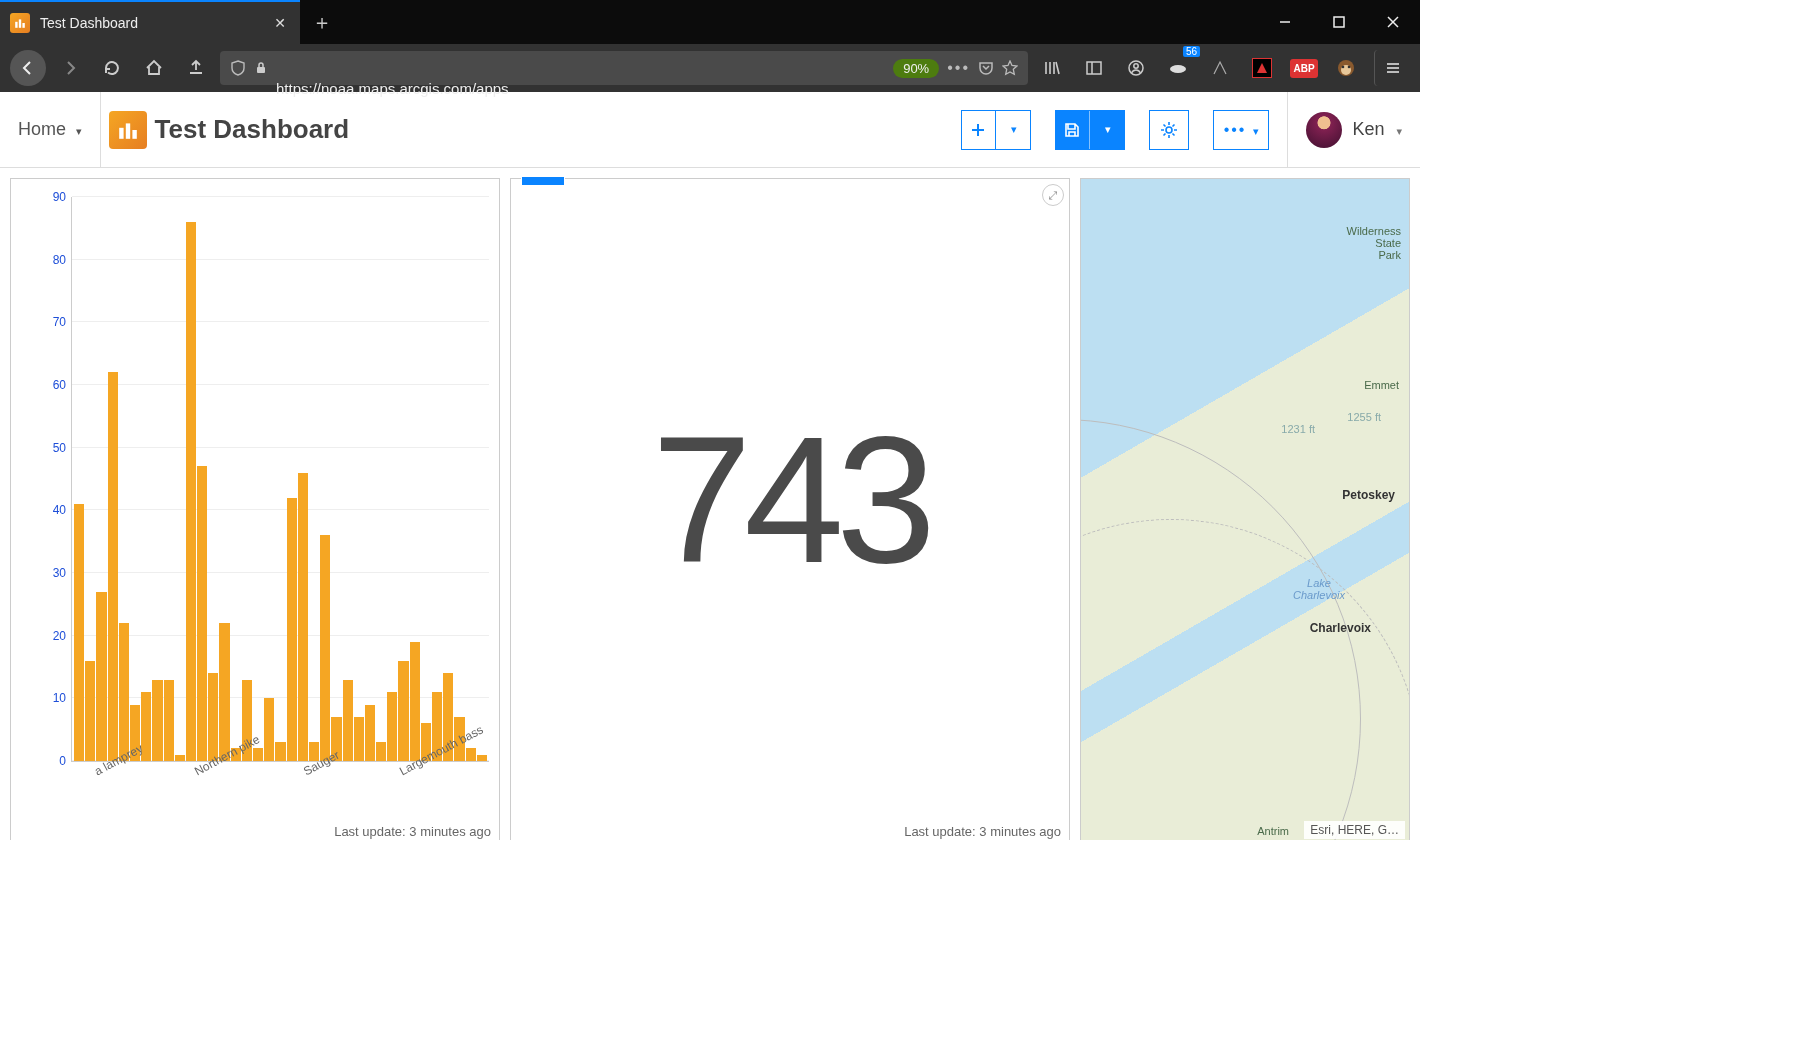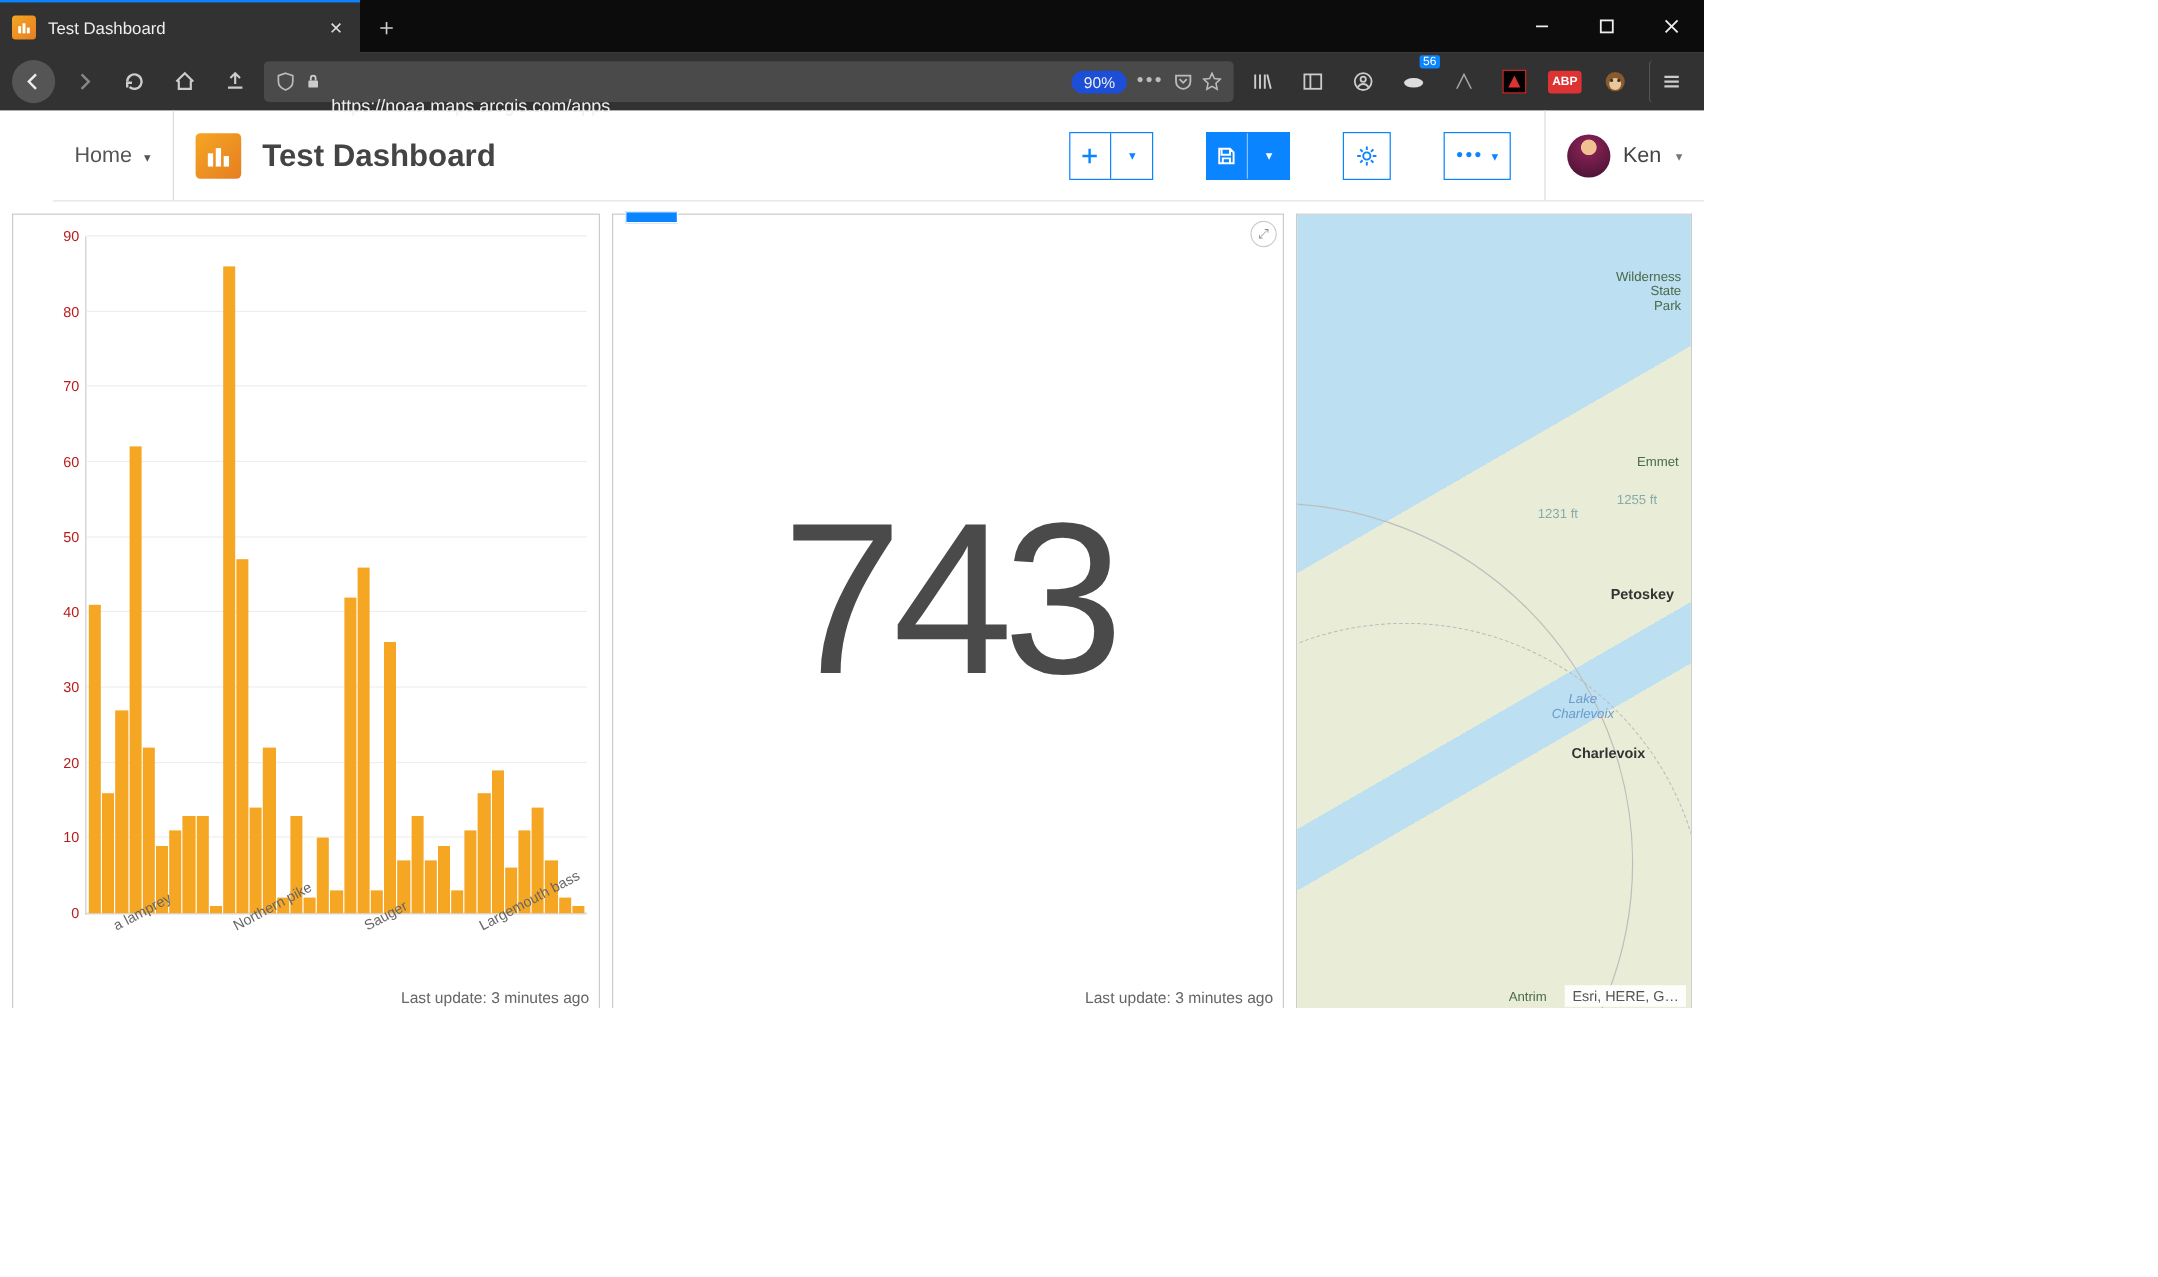--- a/index.html
+++ b/index.html
@@ -14,28 +14,28 @@
 .tab .close { color: #ddd; font-size: 14px; }
 .newtab { width: 44px; display: flex; align-items: center; justify-content: center; color: #ccc; font-size: 20px; }
 .winbtns { margin-left: auto; display: flex; }
 .winbtns div { width: 54px; display: flex; align-items: center; justify-content: center; color: #eee; }
 
 .toolbar { background: #323232; height: 48px; display: flex; align-items: center; gap: 6px; padding: 0 10px; }
 .tbtn { width: 36px; height: 36px; display: flex; align-items: center; justify-content: center; color: #ccc; border-radius: 4px; }
 .backbtn { background: #555; border-radius: 50%; color: #eee; }
 .urlbar { flex: 1; background: #4a4a4a; border-radius: 4px; height: 34px; display: flex; align-items: center; gap: 8px; padding: 0 10px; color: #ddd; }
 .urlbar .urltext { flex: 1; font-size: 15px; color: #eee; white-space: nowrap; overflow: hidden; margin-top: 40px; }
-.zoompill { background: #1d4ed8; border-radius: 12px; padding: 2px 10px; font-size: 13px; color: #eee; }
+.zoompill { background: #4d7c0f; border-radius: 12px; padding: 2px 10px; font-size: 13px; color: #eee; }
 .badge56 { position: relative; }
 .badge56 .num { position: absolute; top: -4px; right: -4px; background: #0a84ff; color: #fff; font-size: 10px; padding: 0 3px; border-radius: 2px; }
 .abp { background: #d33; color: #fff; font-size: 10px; font-weight: bold; padding: 4px 3px; border-radius: 3px; }
 .pdf { background: #000; border: 1px solid #d33; width: 20px; height: 20px; display: flex; align-items: center; justify-content: center; }
 
 
-.appheader { height: 76px; border-bottom: 1px solid #ddd; display: flex; align-items: center; padding: 0 18px; gap: 18px; margin-left: 44px; }
+.appheader { height: 76px; border-bottom: 1px solid #ddd; display: flex; align-items: center; padding: 0 18px; gap: 8px; }
 .homebtn { font-size: 18px; color: #555; display: flex; align-items: center; gap: 8px; padding-right: 18px; border-right: 1px solid #ddd; height: 100%; }
 .applogo { width: 38px; height: 38px; background: linear-gradient(135deg,#f5a623,#e67e22); border-radius: 4px; display: flex; align-items: center; justify-content: center; }
 .apptitle { font-size: 26px; font-weight: 600; color: #444; }
 .headspacer { flex: 1; }
 .hbtn { border: 1.5px solid #0a84ff; background: #fff; color: #0a84ff; height: 40px; min-width: 40px; display: flex; align-items: center; justify-content: center; padding: 0 10px; }
 .hbtn.split { padding: 0; }
 .hbtn.split > div { width: 34px; height: 100%; display: flex; align-items: center; justify-content: center; }
 .hbtn.split > div:first-child { border-right: 1px solid #0a84ff; }
 .hbtn.primary { background: #0a84ff; color: #fff; }
 .hbtn.primary.split > div:first-child { border-right: 1px solid rgba(255,255,255,0.5); }
@@ -50,21 +50,21 @@
 .panel.indicator { flex: 1; }
 .panel.map { flex: 0 0 330px; }
 .draghandle { position: absolute; top: -3px; left: 10px; width: 44px; height: 10px; background: #0a84ff; border: 1px solid #fff; }
 .expandbtn { position: absolute; top: 5px; right: 5px; width: 22px; height: 22px; border: 1px solid #ccc; border-radius: 11px; background: #fff; display: flex; align-items: center; justify-content: center; font-size: 11px; color: #888; }
 .bignum { flex: 1; display: flex; align-items: center; justify-content: center; font-size: 180px; font-weight: 400; color: #4a4a4a; letter-spacing: -8px; }
 .footer { font-size: 13px; color: #666; text-align: right; padding: 4px 8px; }
 
 
 .chartarea { flex: 1; position: relative; padding: 18px 10px 50px 60px; }
 .plot { position: absolute; left: 60px; right: 10px; top: 18px; bottom: 58px; border-left: 1px solid #ccc; border-bottom: 1px solid #ccc; }
-.ytick { position: absolute; right: 100%; transform: translateY(50%); font-size: 12px; color: #b91c1c; padding-right: 6px; }
+.ytick { position: absolute; right: 100%; transform: translateY(50%); font-size: 12px; color: #1d4ed8; padding-right: 6px; }
 .gline { position: absolute; left: 0; right: 0; border-top: 1px solid #eee; }
 .bars { position: absolute; inset: 0; display: flex; align-items: flex-end; gap: 1px; padding: 0 2px; }
 .bar { flex: 1; background: #f5a623; min-width: 2px; }
 .xlabels { position: absolute; left: 60px; right: 10px; bottom: 10px; height: 44px; }
 .xlab { position: absolute; font-size: 12px; color: #666; transform: rotate(-28deg); transform-origin: left top; white-space: nowrap; }
 
 
 .mapbody { flex: 1; position: relative; background: linear-gradient(150deg, #bcdff2 0 35%, #e9edd7 35% 60%, #bcdff2 60% 66%, #e9edd7 66% 100%); overflow: hidden; }
 .maplabel { position: absolute; font-size: 11px; color: #4a6a4a; }
 .maplabel.city { color: #333; font-weight: 600; font-size: 12px; }

